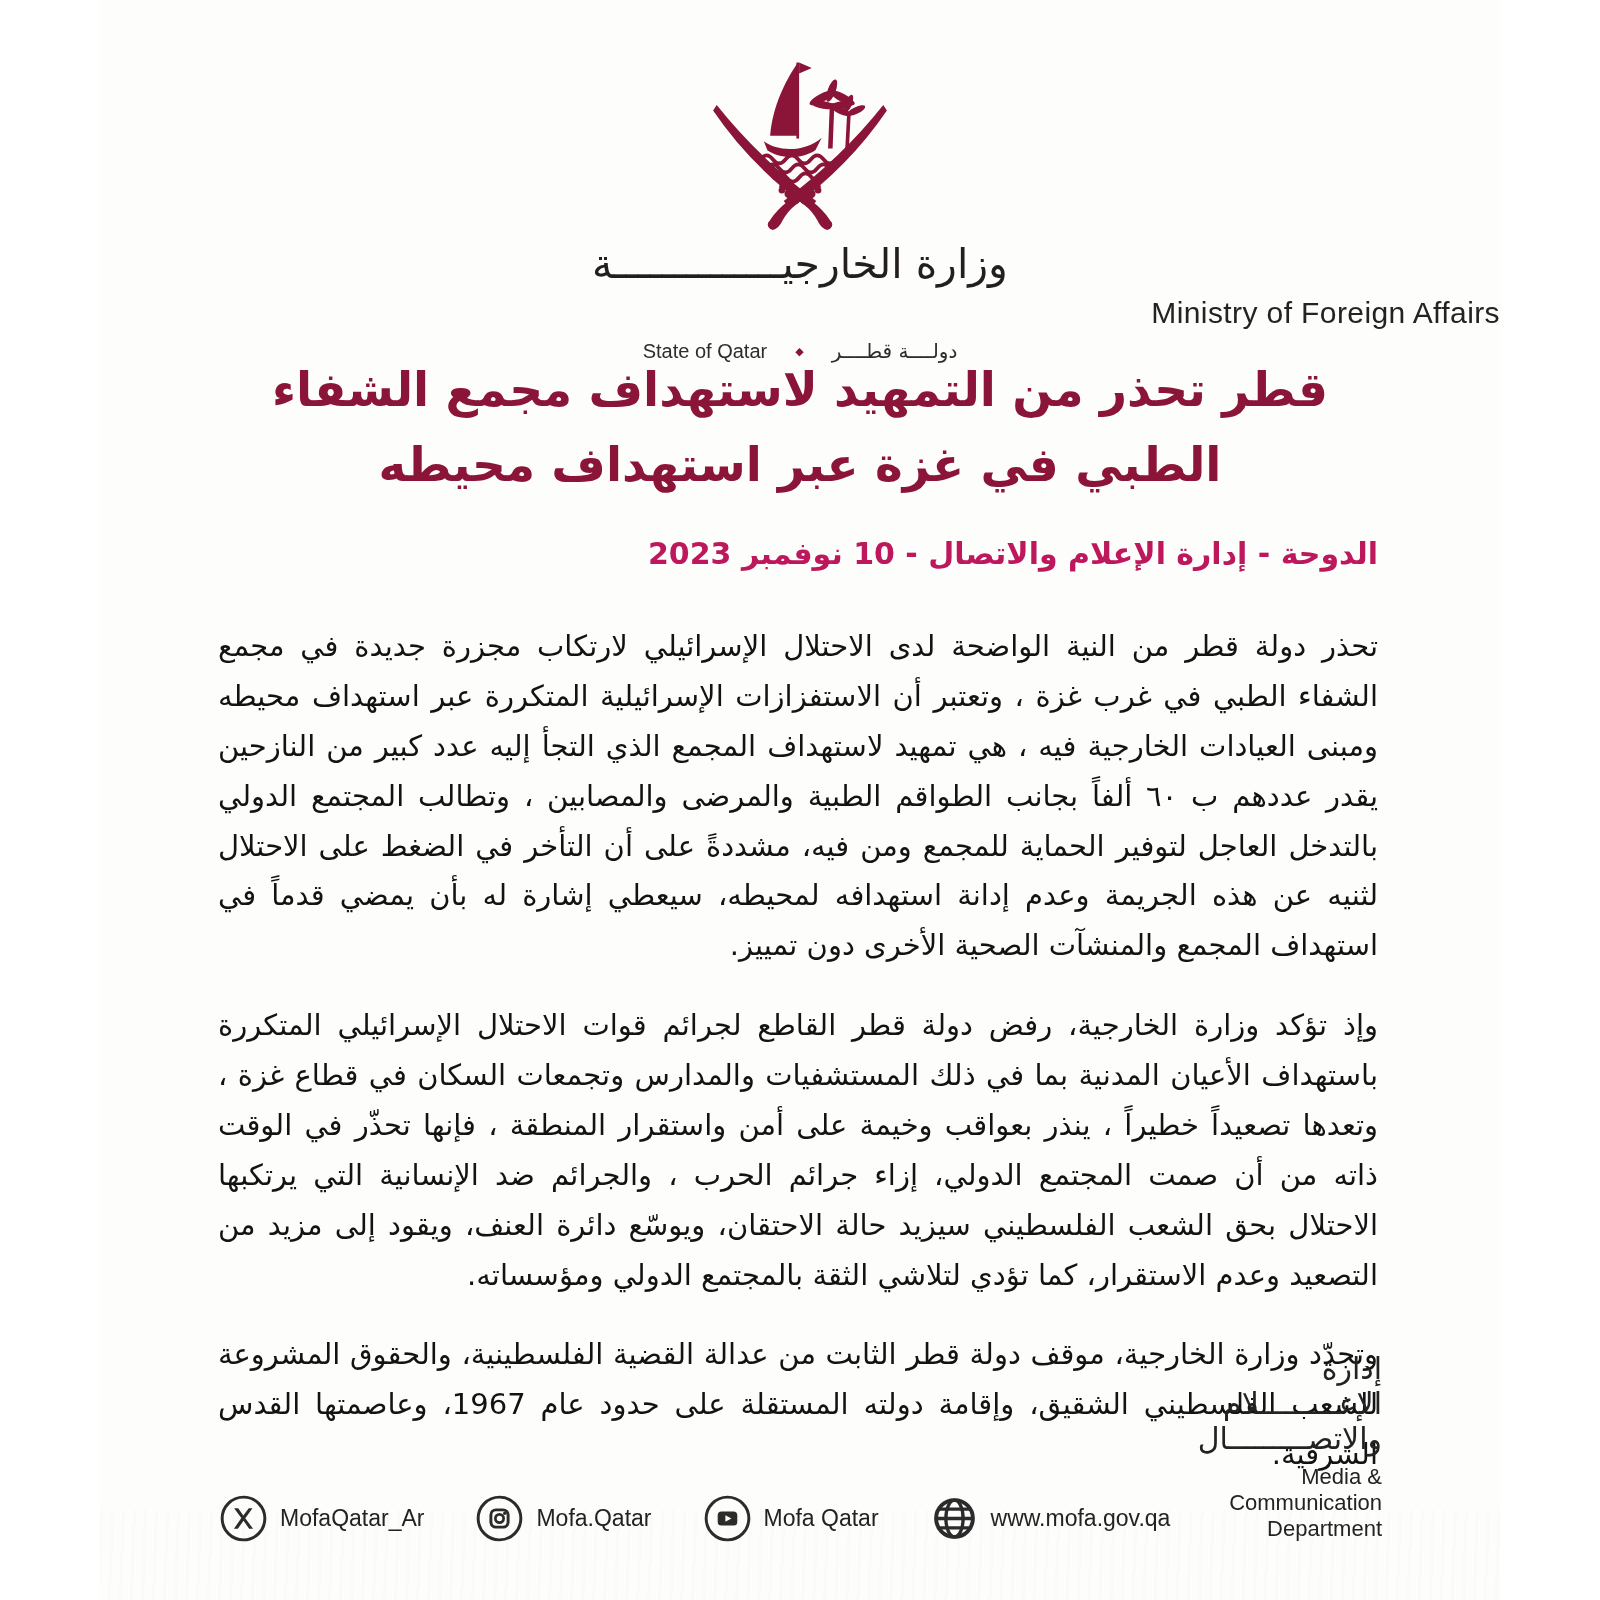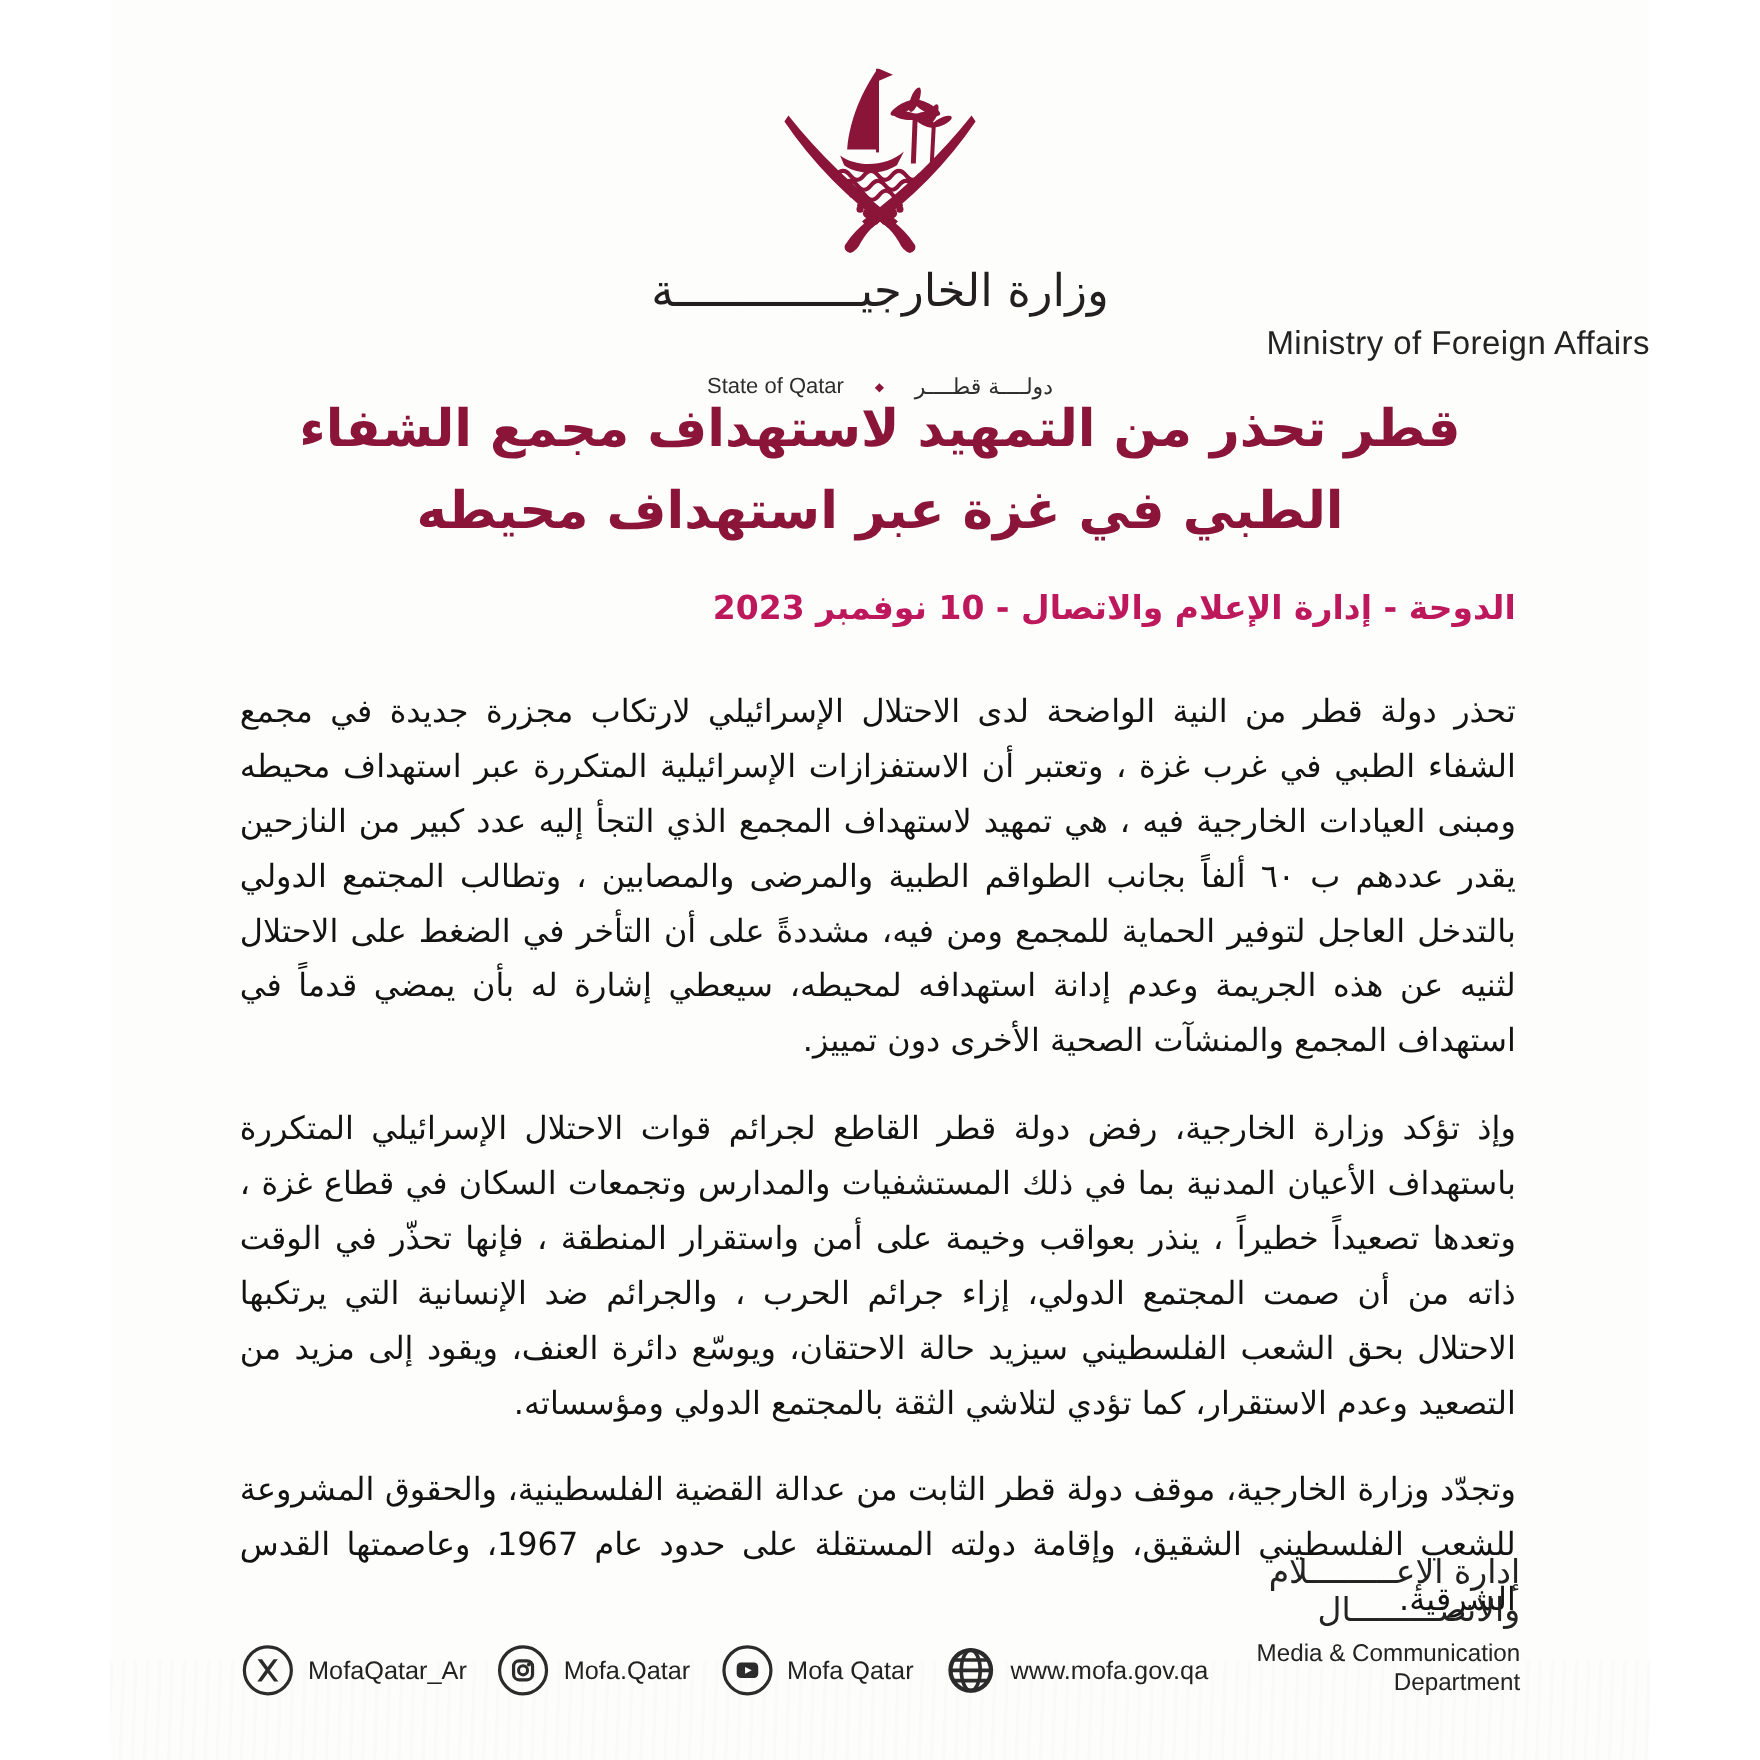--- a/index.html
+++ b/index.html
@@ -61,21 +61,21 @@
     text-align:justify; text-align-last:right;
     margin-bottom:30px;
   }
   .body-text p:last-child { margin-bottom:0; }
 
   
   .footer {
     position:absolute; left:120px; right:118px; bottom:58px;
     display:flex; justify-content:space-between; align-items:flex-end;
   }
-  .social { display:flex; align-items:center; gap:28px; }
+  .social { display:flex; align-items:center; gap:52px; }
   .social-item { display:flex; align-items:center; gap:13px; cursor:pointer; }
   .social-item svg { width:47px; height:47px; display:block; }
   .social-label {
     font-family:"Liberation Sans", sans-serif;
     font-size:23px; color:#222; white-space:nowrap;
   }
   .dept { text-align:right;margin-top:42px; }
   .dept-ar { direction:rtl; font-size:30px; color:#232323; }
   .dept-en {
     font-family:"Liberation Sans", sans-serif;

